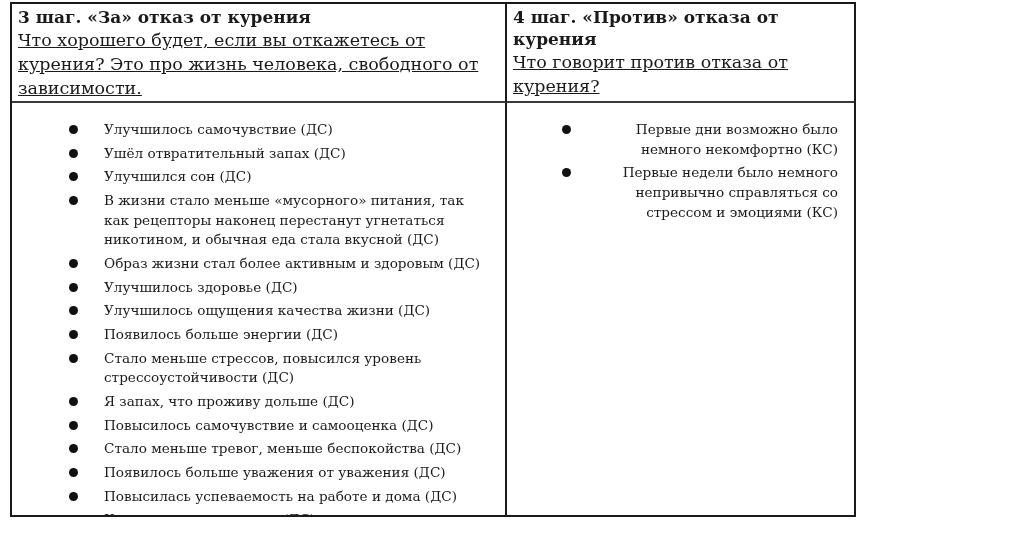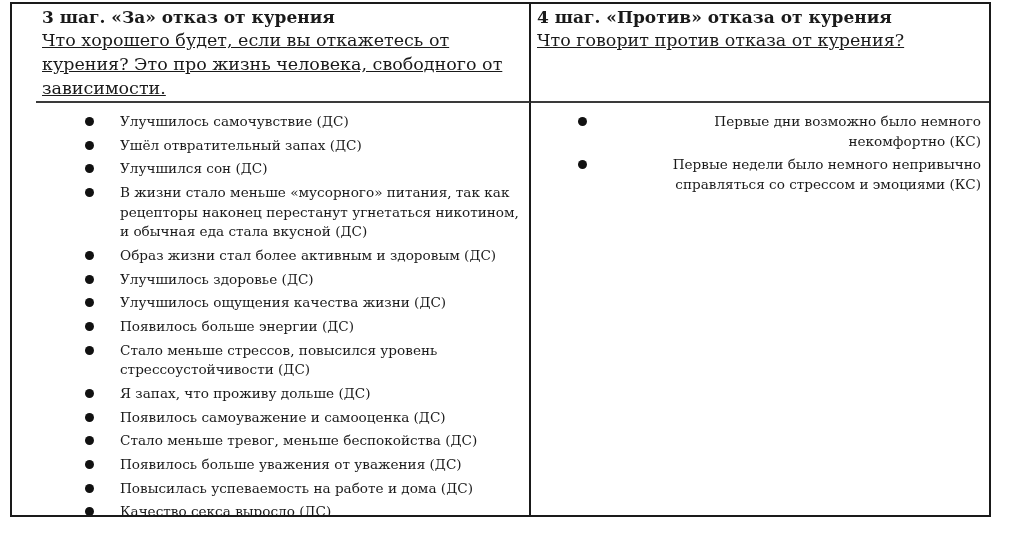--- a/index.html
+++ b/index.html
@@ -1,28 +1,28 @@
 <!DOCTYPE html>
 <html><head>
 <meta charset="utf-8">
 <style>
   html, body { margin: 0; padding: 0; background: #ffffff; }
   body { width: 1024px; height: 536px; position: relative; overflow: hidden; font-family: "DejaVu Serif", "Liberation Serif", serif; color: #1a1a1a; }
   .table {
-    position: absolute; left: 10px; top: 2px; width: 981px; height: 515px;
+    position: absolute; left: 10px; top: 2px; width: 846px; height: 515px;
     border: 2px solid #1a1a1a; box-sizing: border-box;
-    display: grid; grid-template-columns: 495px 1fr; grid-template-rows: 99px 1fr; padding-left: 24px;
+    display: grid; grid-template-columns: 495px 1fr; grid-template-rows: 99px 1fr;
   }
   .cell { box-sizing: border-box; overflow: hidden; }
   .cell.left { border-right: 2px solid #1a1a1a; }
   .cell.head { border-bottom: 2px solid #3a3a3a; padding: 2px 6px 0 6px; }
   .head-title { font-weight: bold; font-size: 17px; line-height: 22px; }
   .head-sub { font-size: 17.5px; line-height: 24px; text-decoration: underline; }
   .cell.body { padding: 5px 0 0 0; }
-  ul.items { list-style: none; margin: 4px; padding: 0; }
+  ul.items { list-style: none; margin: 12px; padding: 0; }
   ul.items li { position: relative; font-size: 13.6px; line-height: 19.6px; margin-bottom: 4.1px; }
   .left-col ul.items li { padding-left: 80px; padding-right: 6px; }
   .right-col ul.items li { padding-left: 80px; padding-right: 4px; margin-bottom: 4.3px; text-align: right; }
   .bullet { position: absolute; top: 5px; width: 9px; height: 9px; border-radius: 50%; background: #111; }
   .left-col .bullet { left: 45px; }
   .right-col .bullet { left: 43px; }
 </style>
 </head>
 <body>
 
@@ -41,21 +41,21 @@
         <li><span class="bullet"></span><span>Улучшилось самочувствие (ДС)</span></li>
         <li><span class="bullet"></span><span>Ушёл отвратительный запах (ДС)</span></li>
         <li><span class="bullet"></span><span>Улучшился сон (ДС)</span></li>
         <li><span class="bullet"></span><span>В жизни стало меньше «мусорного» питания, так как рецепторы наконец перестанут угнетаться никотином, и обычная еда стала вкусной (ДС)</span></li>
         <li><span class="bullet"></span><span>Образ жизни стал более активным и здоровым (ДС)</span></li>
         <li><span class="bullet"></span><span>Улучшилось здоровье (ДС)</span></li>
         <li><span class="bullet"></span><span>Улучшилось ощущения качества жизни (ДС)</span></li>
         <li><span class="bullet"></span><span>Появилось больше энергии (ДС)</span></li>
         <li><span class="bullet"></span><span>Стало меньше стрессов, повысился уровень стрессоустойчивости (ДС)</span></li>
         <li><span class="bullet"></span><span>Я запах, что проживу дольше (ДС)</span></li>
-        <li><span class="bullet"></span><span>Появилось самоуважение и самооценка (ДС)</span></li>
+        <li><span class="bullet"></span><span>Повысилось самочувствие и самооценка (ДС)</span></li>
         <li><span class="bullet"></span><span>Стало меньше тревог, меньше беспокойства (ДС)</span></li>
         <li><span class="bullet"></span><span>Появилось больше уважения от уважения (ДС)</span></li>
         <li><span class="bullet"></span><span>Повысилась успеваемость на работе и дома (ДС)</span></li>
         <li><span class="bullet"></span><span>Качество секса выросло (ДС)</span></li>
       </ul>
   </div>
   <div class="cell body right-col">
     <ul class="items">
         <li><span class="bullet"></span><span>Первые дни возможно было немного некомфортно (КС)</span></li>
         <li><span class="bullet"></span><span>Первые недели было немного непривычно справляться со стрессом и эмоциями (КС)</span></li>

